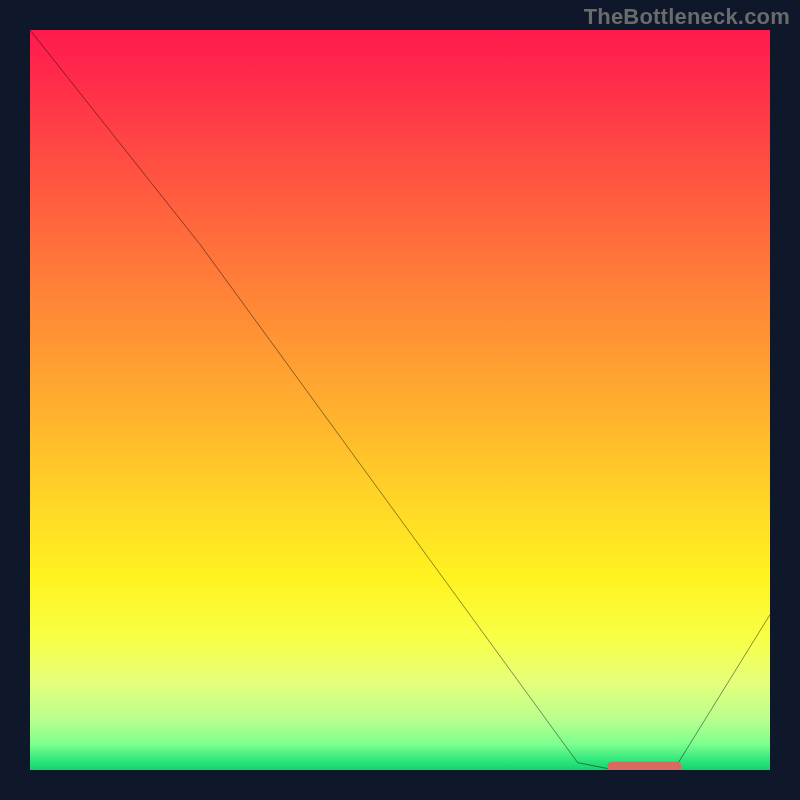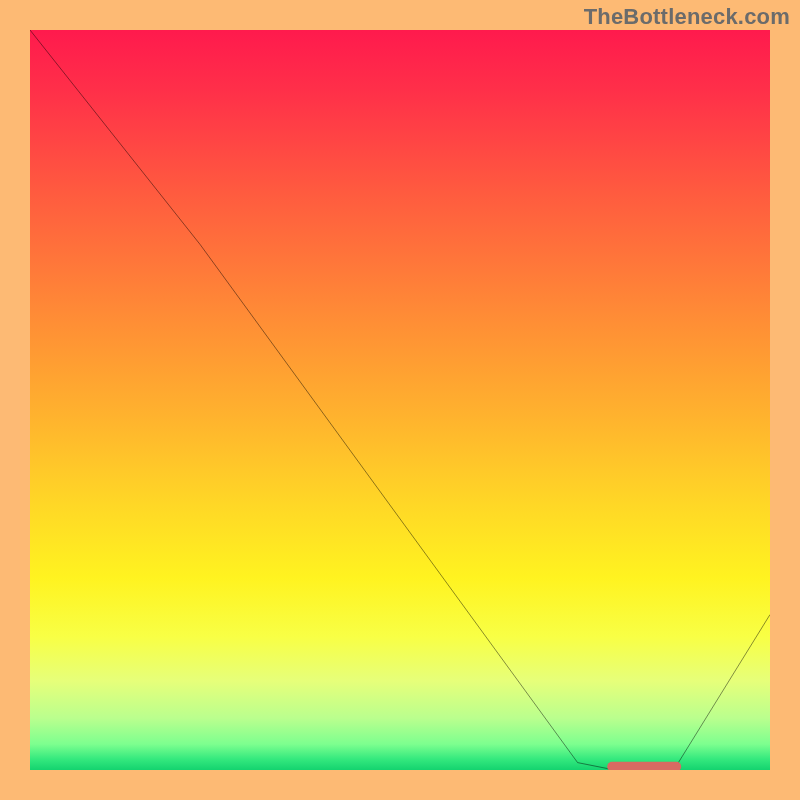--- a/index.html
+++ b/index.html
@@ -8,21 +8,21 @@
     width: 800px;
     height: 800px;
     background: #000;
     overflow: hidden;
     font-family: Arial, Helvetica, sans-serif;
   }
   .frame {
     position: relative;
     width: 800px;
     height: 800px;
-    background: #fdba74;
+    background: #0f172a;
   }
   .watermark {
     position: absolute;
     top: 4px;
     right: 10px;
     color: #6b6b6b;
     font-size: 22px;
     font-weight: 600;
     letter-spacing: 0.2px;
     z-index: 20;

